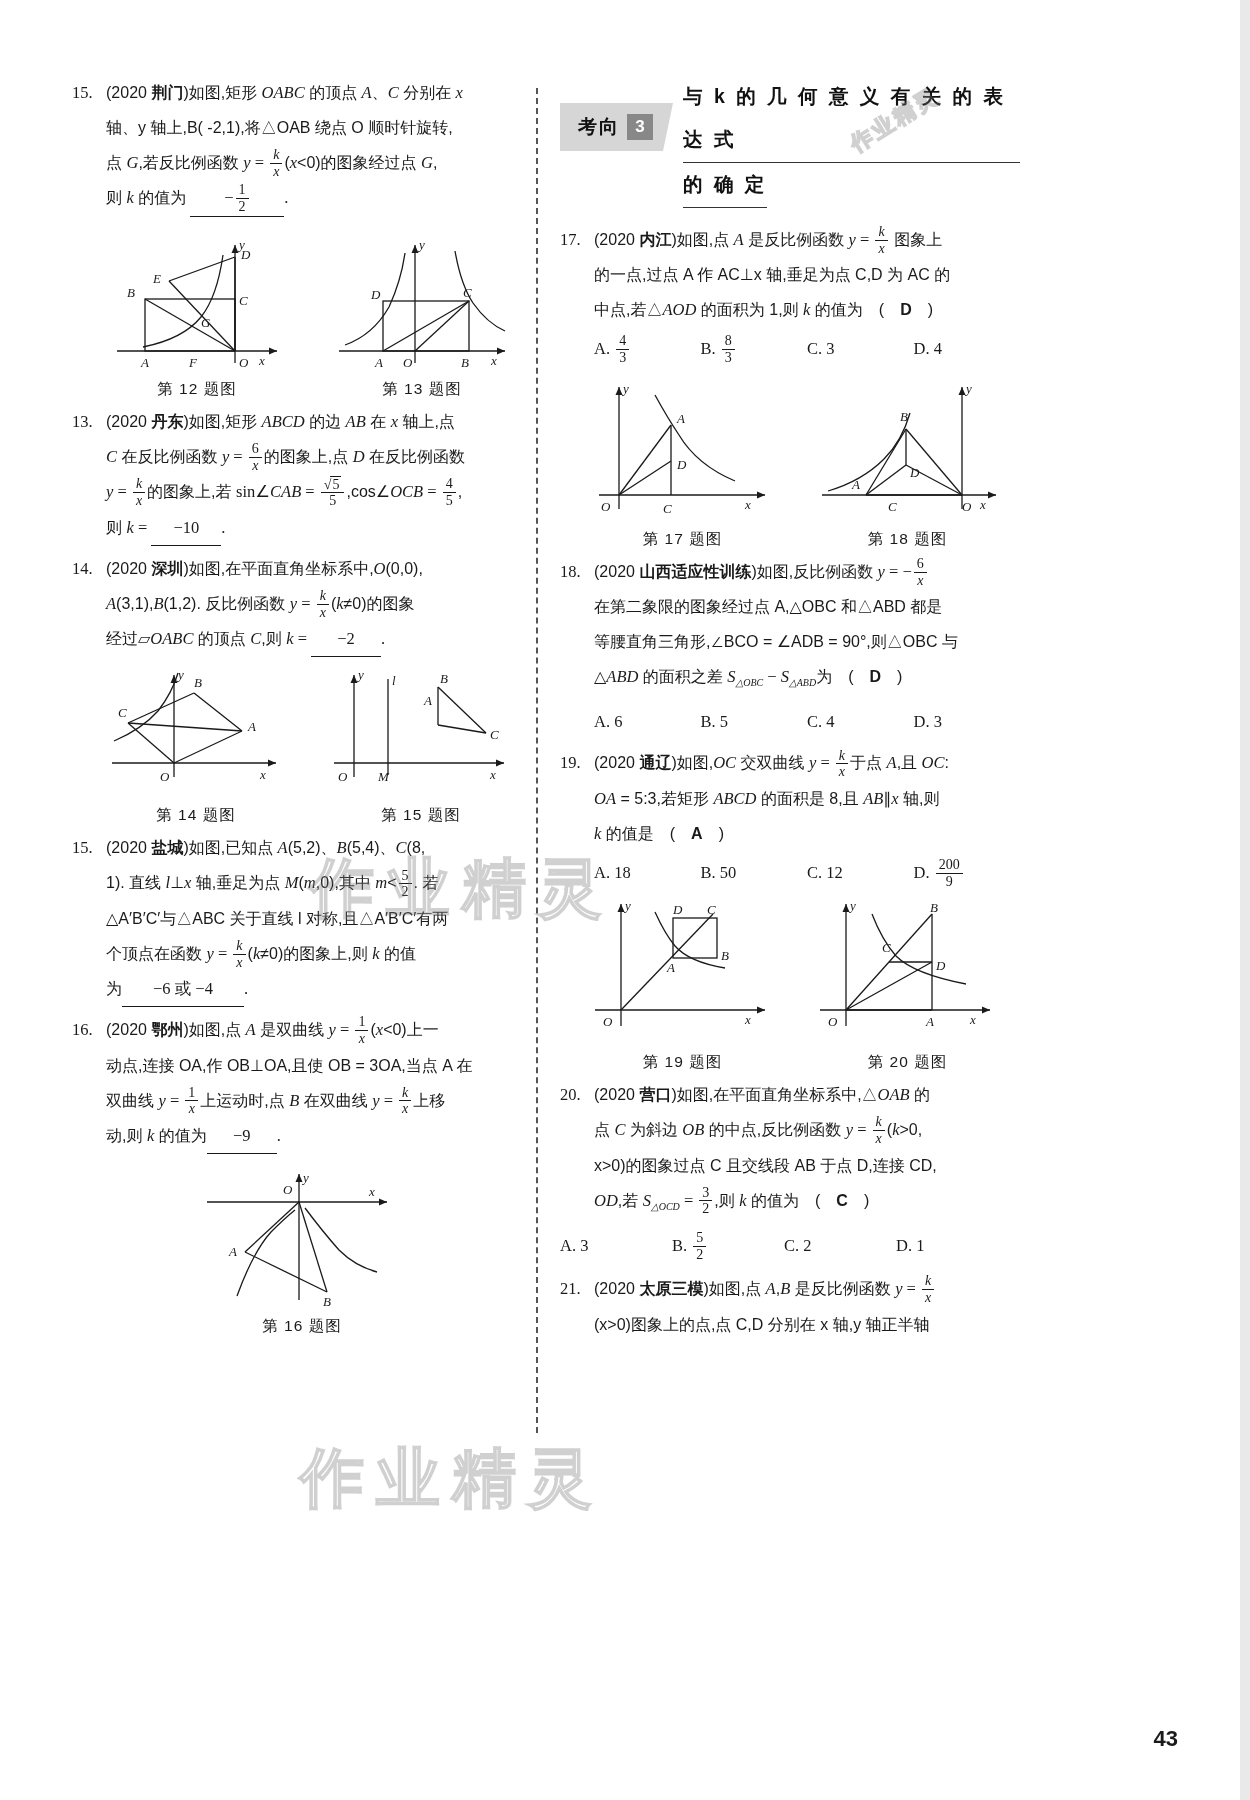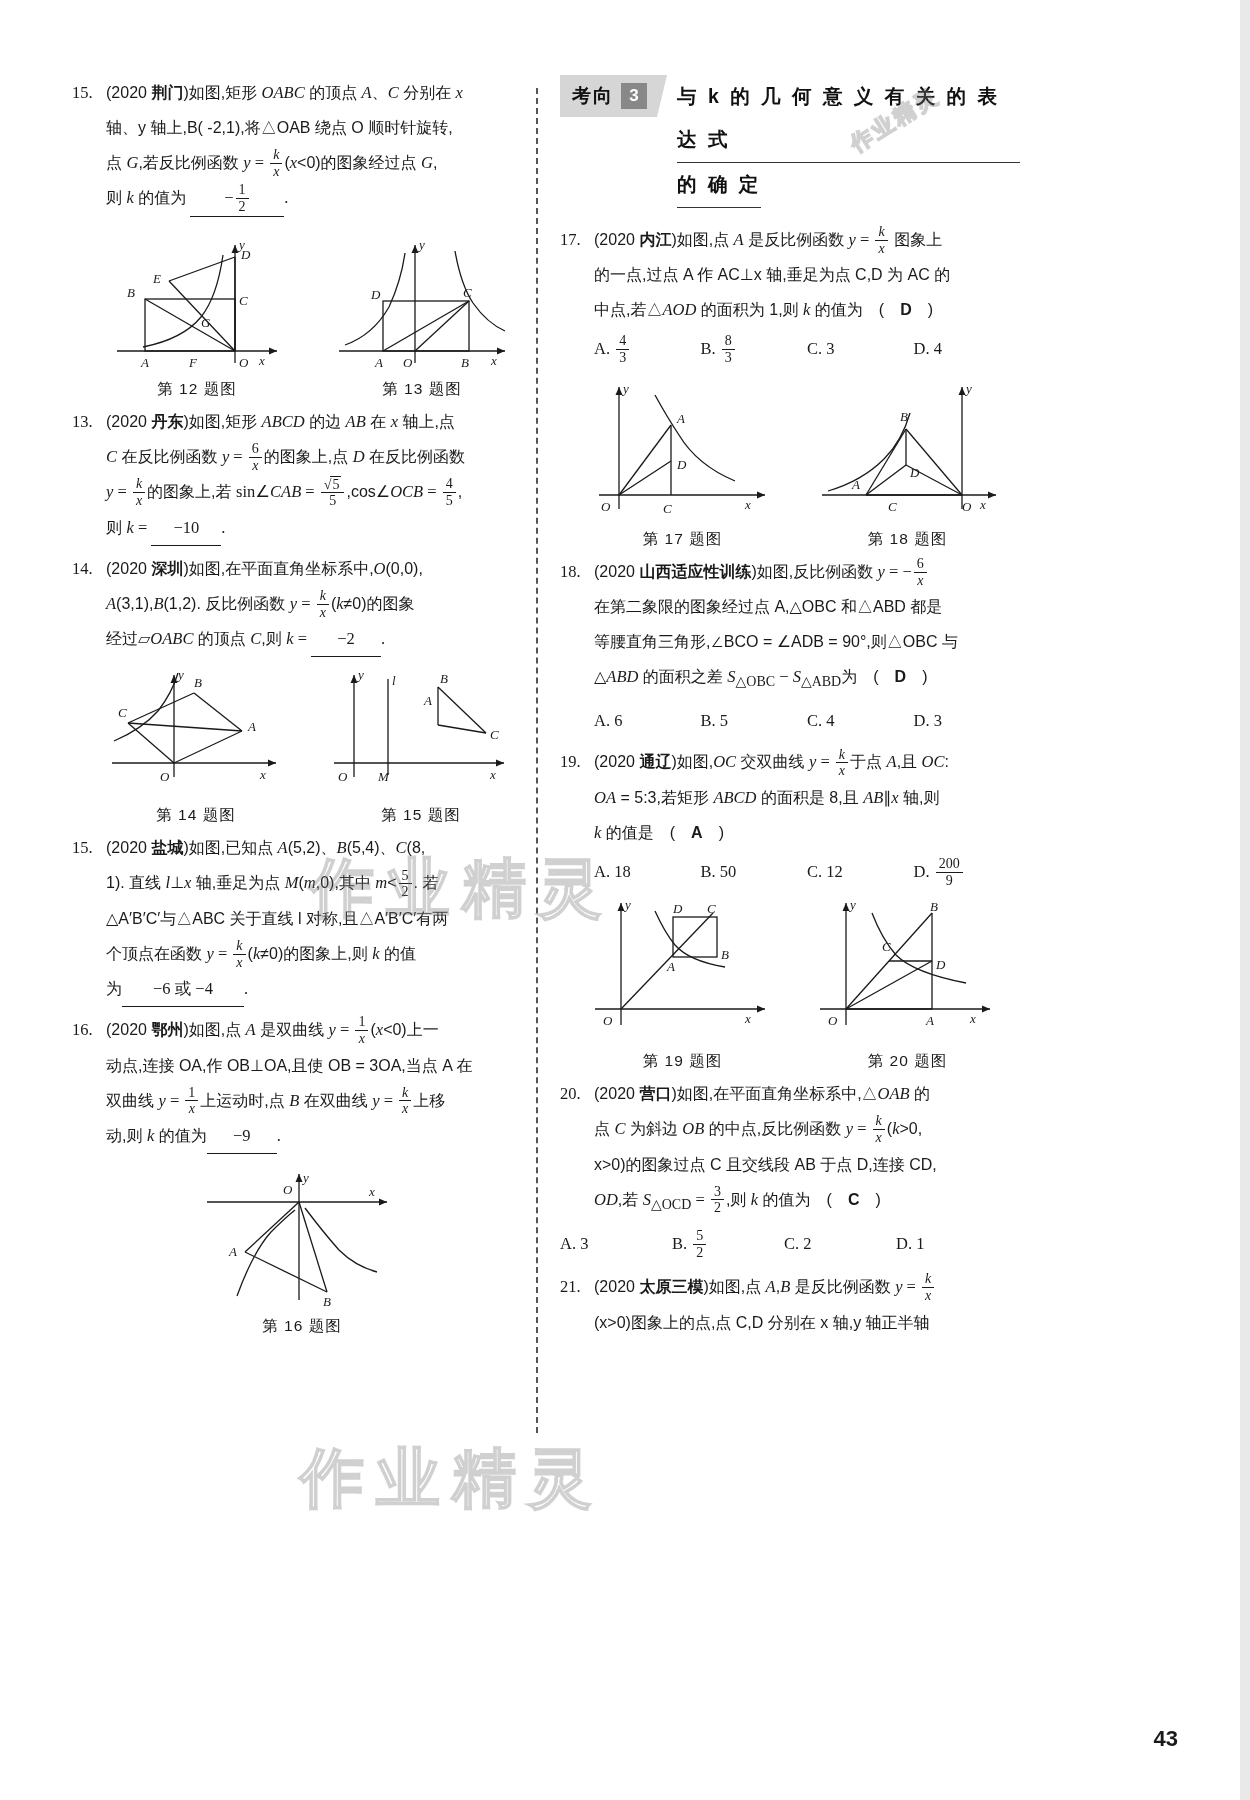--- a/index.html
+++ b/index.html
@@ -48,34 +48,35 @@
     display:inline-block; border-top:1.2px solid #1a1a1a;
     padding:0 2px; margin-left:-1px;
   }
   .blank {
     display:inline-block; border-bottom:1.3px solid #1a1a1a;
     text-align:center; padding:0 6px; min-width:58px;
   }
   .choices { display:flex; font-size:16.5px; line-height:34px; }
   .choices > div { }
   .ch { width:112px; }
-  .sub { font-size:14px; vertical-align:sub; }
+  .sub { font-size:10px; vertical-align:sub; font-style:italic;}
   
   .figrow { display:flex; justify-content:space-around; align-items:flex-end; }
   .figbox { text-align:center; }
   .figcap { font-family:"Liberation Sans", sans-serif; font-size:15.5px; margin-top:2px; letter-spacing:1px;}
   
   .sec-header { display:flex; align-items:flex-start; margin-bottom:6px; }
   .sec-badge {
     display:flex; align-items:center;
     background:#d6d6d6;
-    height:42px; padding:0 8px 0 12px;
+    height:48px; padding:0 8px 0 18px;
     flex:0 0 auto;
     clip-path: polygon(0 0, 100% 0, calc(100% - 10px) 100%, 0 100%);
     padding-right:20px;
+    margin-top:28px;
   }
   .sec-badge .kw {
     font-family:"Liberation Sans", sans-serif; font-weight:bold;
     font-size:19px; letter-spacing:2px; color:#111;
   }
   .sec-badge .num {
     background:#888; color:#fff; font-family:"Liberation Sans", sans-serif;
     font-weight:bold; font-size:17px;
     width:26px; height:26px; line-height:26px; text-align:center;
     margin-left:7px;

